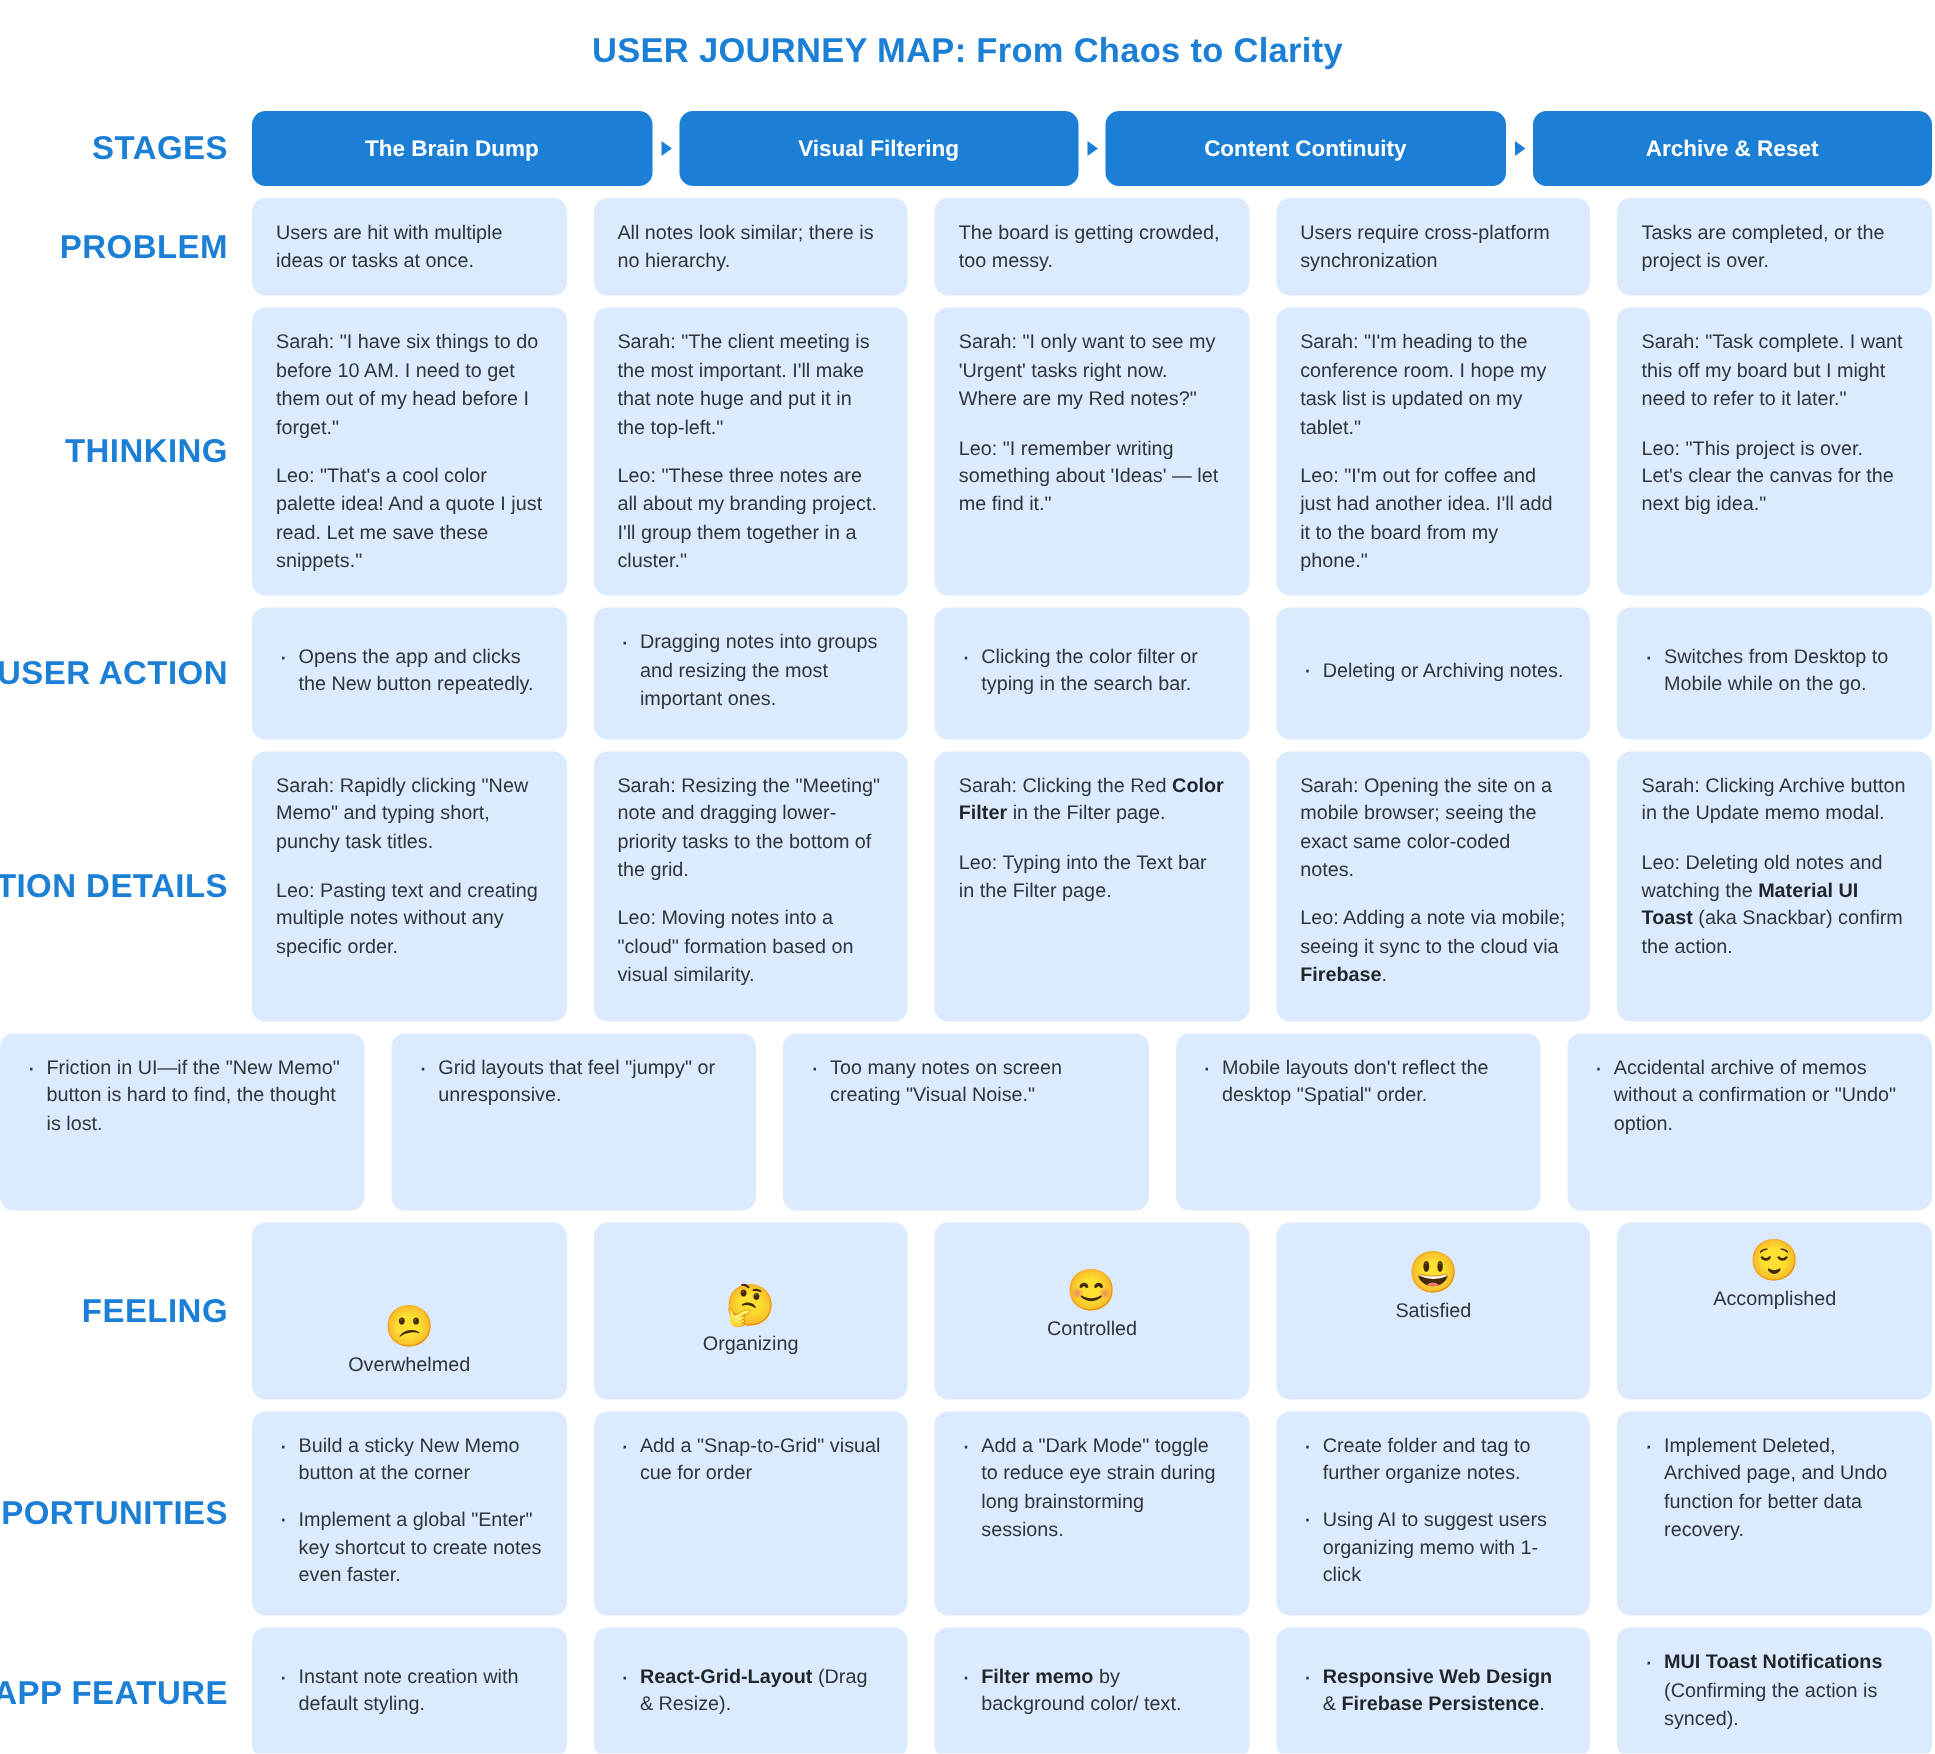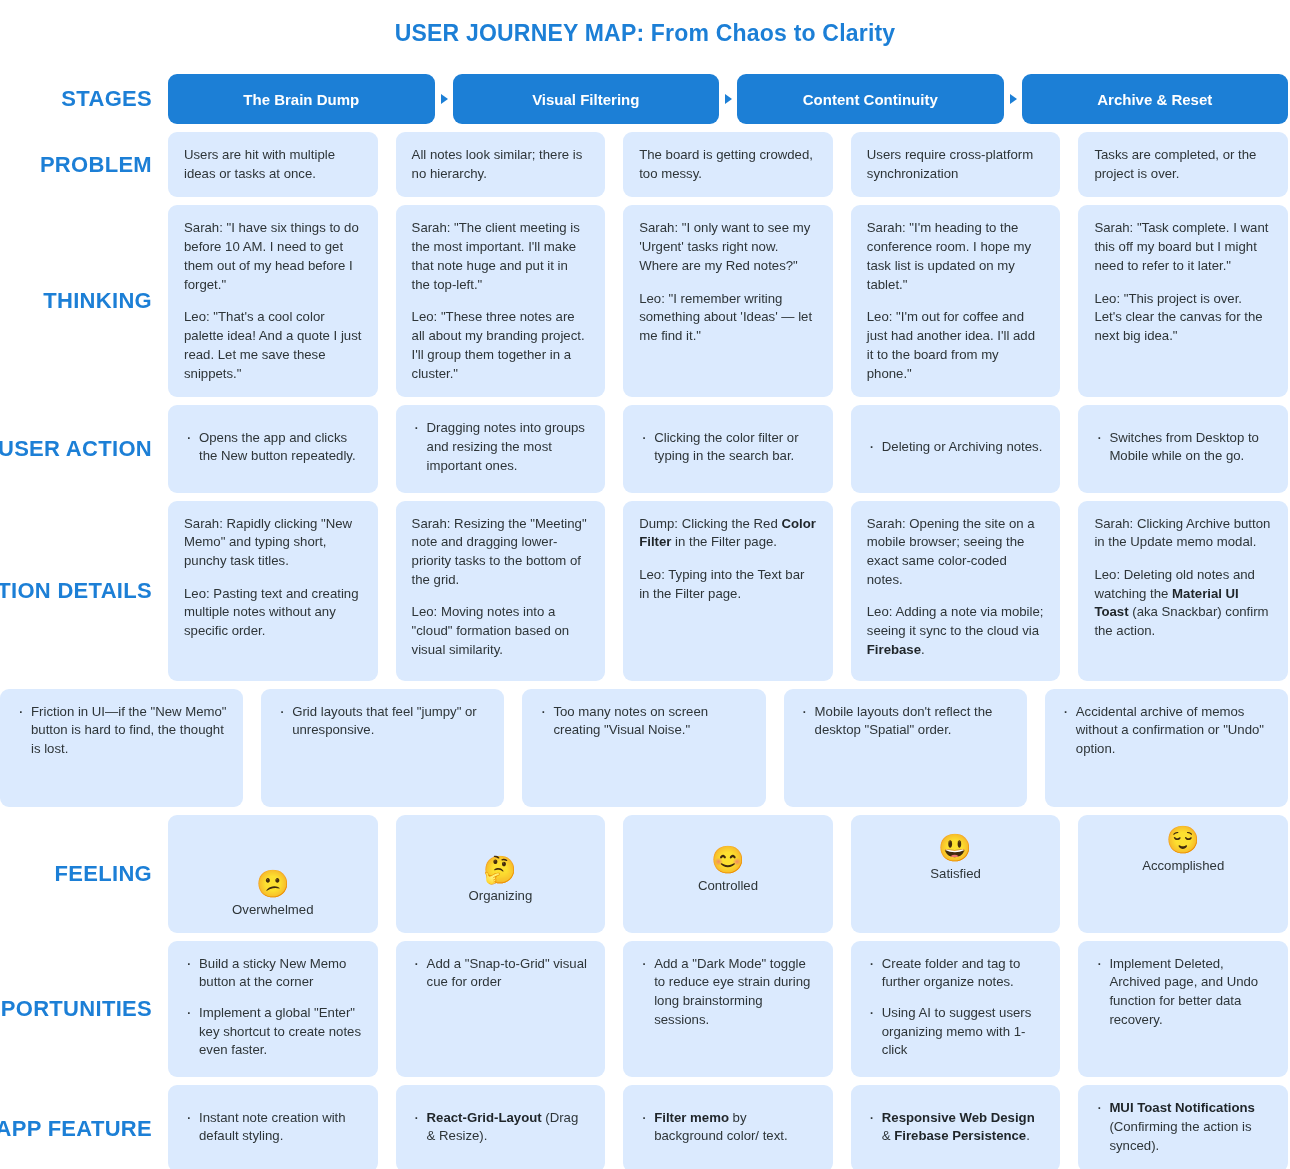--- a/index.html
+++ b/index.html
@@ -246,21 +246,21 @@
       <div class="cells">
         <div class="cell">
           <p>Sarah: Rapidly clicking "New Memo" and typing short, punchy task titles.</p>
           <p>Leo: Pasting text and creating multiple notes without any specific order.</p>
         </div>
         <div class="cell">
           <p>Sarah: Resizing the "Meeting" note and dragging lower-priority tasks to the bottom of the grid.</p>
           <p>Leo: Moving notes into a "cloud" formation based on visual similarity.</p>
         </div>
         <div class="cell">
-          <p><span>Dump: Clicking the Red </span><b>Color Filter</b><span> in the Filter page.</span></p>
+          <p><span>Sarah: Clicking the Red </span><b>Color Filter</b><span> in the Filter page.</span></p>
           <p>Leo: Typing into the Text bar in the Filter page.</p>
         </div>
         <div class="cell">
           <p>Sarah: Opening the site on a mobile browser; seeing the exact same color-coded notes.</p>
           <p><span>Leo: Adding a note via mobile; seeing it sync to the cloud via </span><b>Firebase</b><span>.</span></p>
         </div>
         <div class="cell">
           <p>Sarah: Clicking Archive button in the Update memo modal.</p>
           <p><span>Leo: Deleting old notes and watching the </span><b>Material UI Toast</b><span> (aka Snackbar) confirm the action.</span></p>
         </div>

